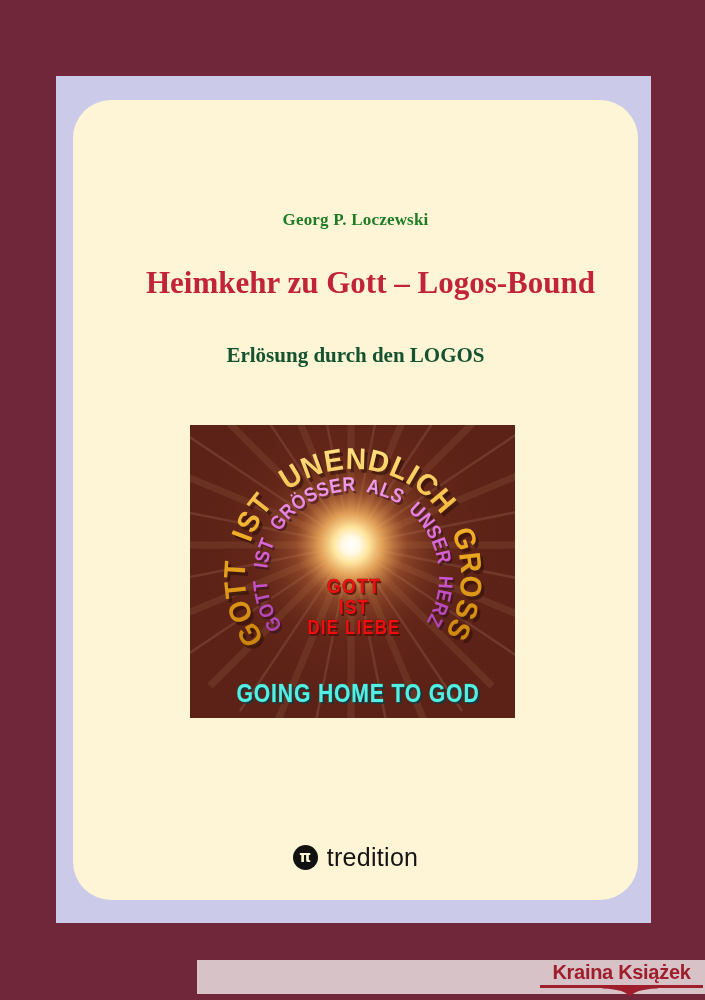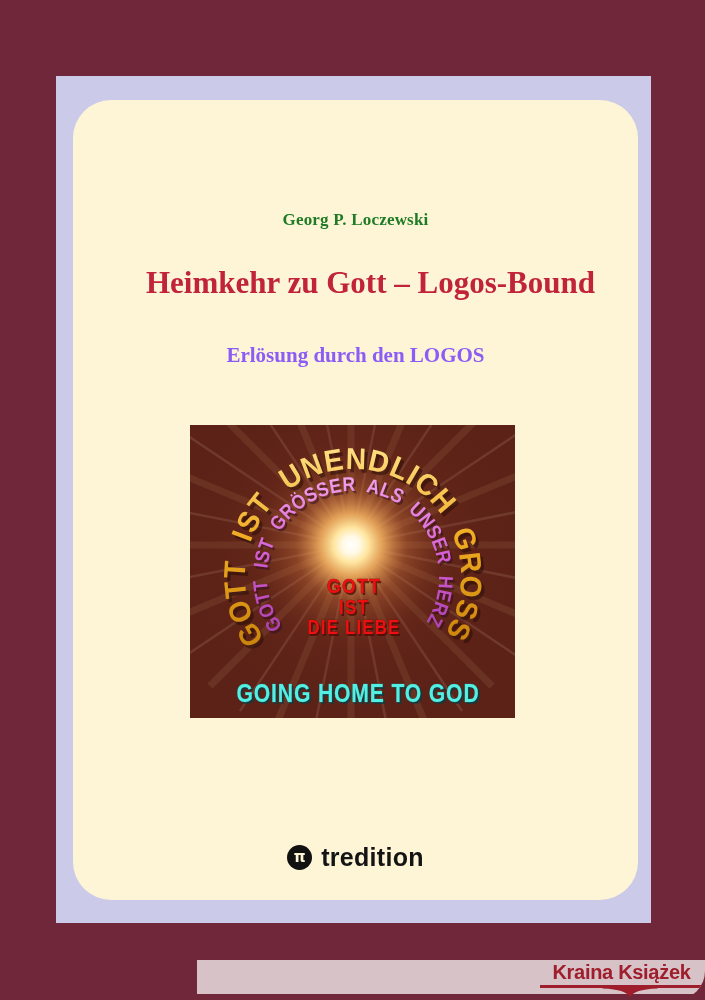--- a/index.html
+++ b/index.html
@@ -1,48 +1,48 @@
 <!DOCTYPE html>
 <html><head>
 <meta charset="utf-8">
 <style>
   html,body{margin:0;padding:0;}
   body{width:705px;height:1000px;background:#71273a;font-family:"Liberation Serif",serif;}
-  .page{position:relative;width:705px;height:1000px;background:#71273a;overflow:hidden;border-radius:29px;}
+  .page{position:relative;width:705px;height:1000px;background:#71273a;overflow:hidden;}
 
   .outer-panel{position:absolute;left:56px;top:76px;width:595px;height:847px;background:#cbcbe9;}
   .inner-panel{position:absolute;left:17px;top:24px;width:565px;height:800px;background:#fdf5d6;border-radius:38px;}
 
   .author{position:absolute;top:110px;left:0;width:100%;text-align:center;
           font-size:17px;font-weight:bold;color:#1f7b26;letter-spacing:.2px;}
   .title{position:absolute;top:165px;left:0;width:100%;text-align:center;
          font-size:31px;font-weight:bold;color:#c12339;white-space:nowrap;padding-left:15px;}
   .subtitle{position:absolute;top:243px;left:0;width:100%;text-align:center;
-            font-size:21px;font-weight:bold;color:#8b5cf6;}
+            font-size:21px;font-weight:bold;color:#14532d;}
 
   .cover-art{position:absolute;left:117px;top:325px;width:325px;height:293px;}
   .cover-art svg{display:block;}
   .arc-gold{font-family:"Liberation Sans",sans-serif;font-weight:bold;font-size:30px;
             letter-spacing:1px;word-spacing:10px;}
   .arc-mag{font-family:"Liberation Sans",sans-serif;font-weight:bold;font-size:20px;
            letter-spacing:.5px;word-spacing:6px;}
   .ctr-red{font-family:"Liberation Sans",sans-serif;font-weight:bold;font-size:21px;
            letter-spacing:1.5px;fill:#ee1010;stroke:#6b0a05;stroke-width:.6;paint-order:stroke;text-anchor:middle;}
   .ctr-red-sh{fill:rgba(70,8,4,.7);stroke:none;}
   .cyan-txt{font-family:"Liberation Sans",sans-serif;font-weight:bold;font-size:26px;
             letter-spacing:1px;fill:#55eee2;stroke:#0e8c86;stroke-width:.5;paint-order:stroke;text-anchor:middle;}
   .cyan-sh{fill:rgba(10,60,70,.75);stroke:none;}
   .sh-gold{fill:rgba(40,12,6,.55);}
   .sh-mag{fill:rgba(45,10,35,.5);}
 
   .publisher{position:absolute;top:743px;left:0;width:100%;display:flex;align-items:center;justify-content:center;gap:9px;}
   .pub-mark{width:25px;height:25px;border-radius:50%;background:#111;color:#fdf5d6;
             display:flex;align-items:center;justify-content:center;
             font-family:"DejaVu Sans",sans-serif;font-size:15px;font-weight:bold;line-height:1;}
-  .pub-name{font-family:"Liberation Sans",sans-serif;font-size:25px;font-weight:700;color:#141414;letter-spacing:.3px;}
+  .pub-name{font-family:"Liberation Sans",sans-serif;font-size:25px;font-weight:400;color:#141414;letter-spacing:.3px;}
 
   .wm-strip{position:absolute;left:197px;top:960px;width:508px;height:34px;background:#d7c2c8;}
   .wm{position:absolute;right:2px;top:1px;width:163px;}
   .wm-name{font-family:"Liberation Sans",sans-serif;font-size:20px;font-weight:bold;
            color:#9e1e2c;white-space:nowrap;text-align:center;letter-spacing:-.3px;}
   .wm-bar{height:3px;background:#9e1e2c;margin-top:1px;}
   .wm-book{position:absolute;left:55px;top:26px;width:70px;height:11px;}
 </style>
 </head>
 <body>

